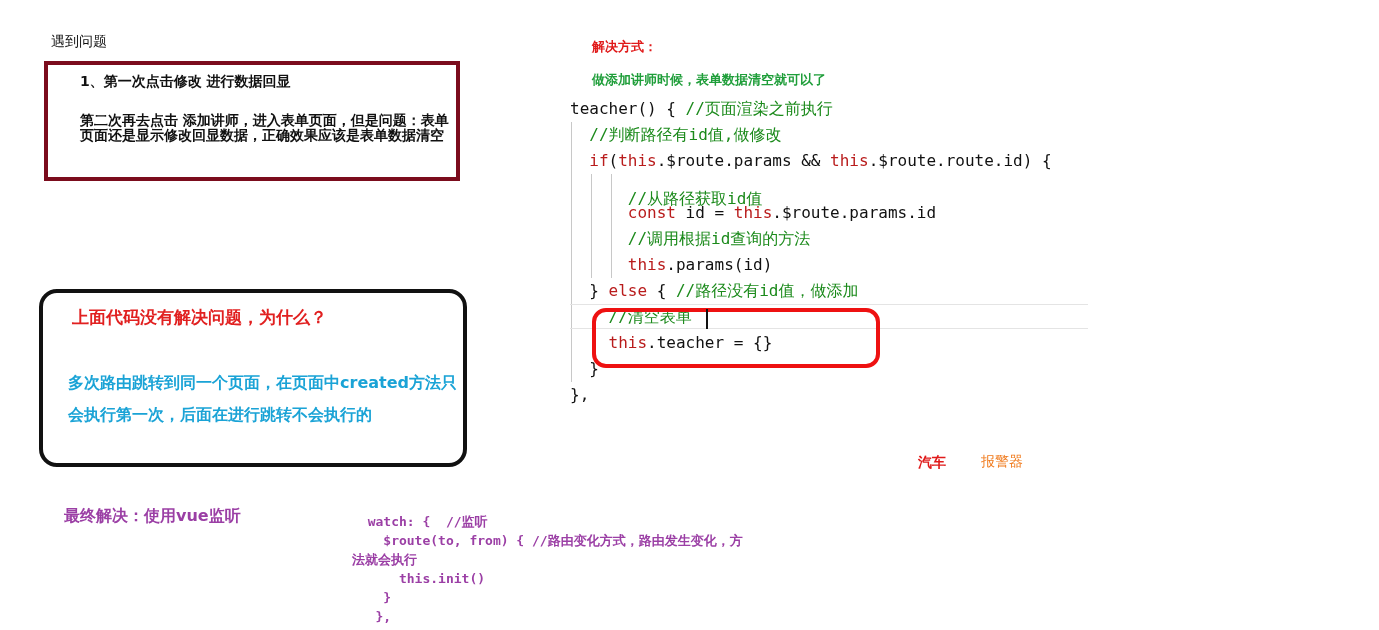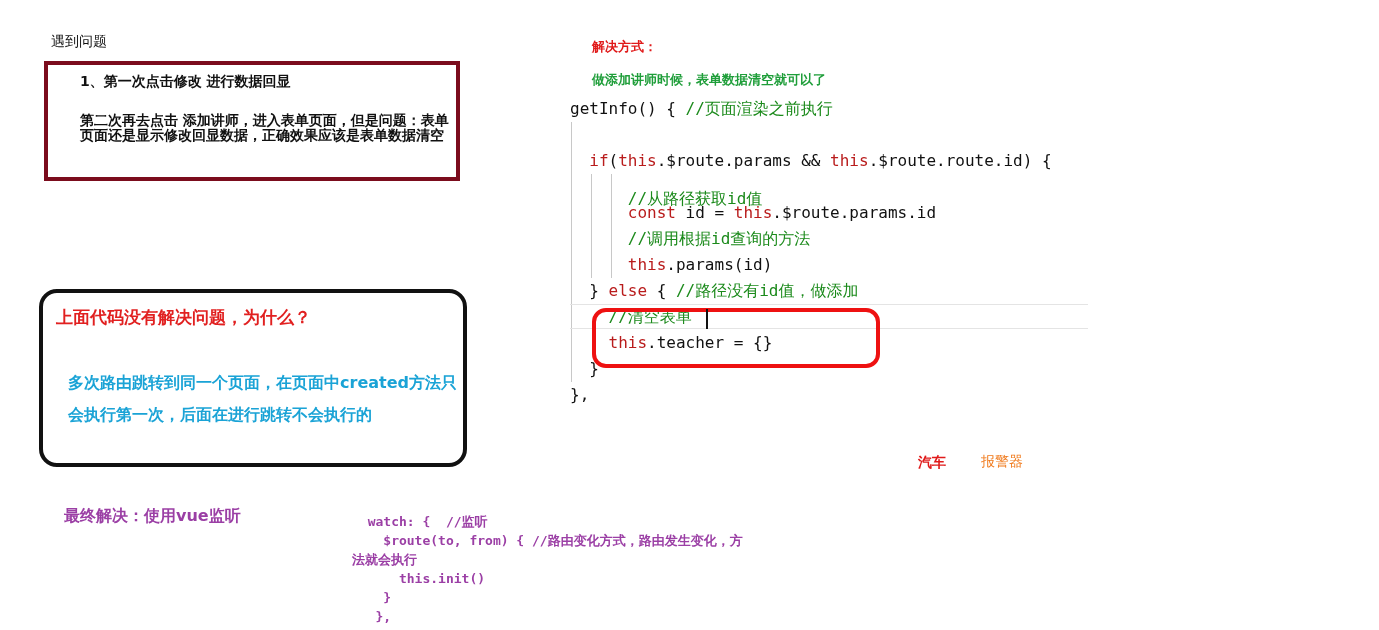--- a/index.html
+++ b/index.html
@@ -31,21 +31,21 @@
   #highlight-oval {
     left:592px; top:308px; width:280px; height:52px;
     border:4px solid #ee1111; border-radius:14px;
   }
   #caret { left:706px; top:309px; width:2px; height:20px; background:#111; }
 
   #why-box {
     left:39px; top:289px; width:420px; height:170px;
     border:4px solid #111; border-radius:18px;
   }
-  #why-title { left:56px; top:306px; font-size:17px; color:#e12020; font-weight:bold; }
+  #why-title { left:72px; top:306px; font-size:17px; color:#e12020; font-weight:bold; }
   #why-body { left:68px; top:367px; font-size:16px; color:#1aa3d6; font-weight:bold; line-height:32px; width:390px; }
 
   #car-label { left:918px; top:454px; font-size:14px; color:#e01a1a; font-weight:bold; }
   #alarm-label { left:981px; top:453px; font-size:14px; color:#f07a1c; font-weight:normal; }
 
   #final-title { left:64px; top:506px; font-size:16px; color:#9b3fa5; font-weight:bold; }
   #watch-code { left:352px; top:512px; font-family:"DejaVu Sans Mono", monospace; font-size:13px; color:#9b3fa5; font-weight:bold; line-height:19px; }
   .wline { position:absolute; white-space:pre; }
 </style>
 </head>
@@ -59,22 +59,22 @@
 <div id="solution-title" class="abs">解决方式：</div>
 <div id="solution-desc" class="abs">做添加讲师时候，表单数据清空就可以了</div>
 
 <div id="code-block" class="abs">
   <div class="guide" style="left:1px; top:26px; height:260px;"></div>
   <div class="guide" style="left:21px; top:78px; height:104px;"></div>
   <div class="guide" style="left:41px; top:78px; height:104px;"></div>
   <div class="hl-rule" style="left:0; top:208px; width:518px;"></div>
   <div class="hl-rule" style="left:0; top:232px; width:518px;"></div>
   <div id="code-lines">
-      <div class="code-line" style="top: 0px;"><span>getInfo() { </span><span class="cm">//页面渲染之前执行</span></div>
-      <div class="code-line" style="top: 26px;"><span>  </span></div>
+      <div class="code-line" style="top: 0px;"><span>teacher() { </span><span class="cm">//页面渲染之前执行</span></div>
+      <div class="code-line" style="top: 26px;"><span>  </span><span class="cm">//判断路径有id值,做修改</span></div>
       <div class="code-line" style="top: 52px;"><span>  </span><span class="kw">if</span><span>(</span><span class="kw">this</span><span>.$route.params &amp;&amp; </span><span class="kw">this</span><span>.$route.route.id) {</span></div>
       <div class="code-line" style="top: 78px; margin-top: 12px;"><span>      </span><span class="cm">//从路径获取id值</span></div>
       <div class="code-line" style="top: 104px;"><span>      </span><span class="kw">const</span><span> id = </span><span class="kw">this</span><span>.$route.params.id</span></div>
       <div class="code-line" style="top: 130px;"><span>      </span><span class="cm">//调用根据id查询的方法</span></div>
       <div class="code-line" style="top: 156px;"><span>      </span><span class="kw">this</span><span>.params(id)</span></div>
       <div class="code-line" style="top: 182px;"><span>  } </span><span class="kw">else</span><span> { </span><span class="cm">//路径没有id值，做添加</span></div>
       <div class="code-line" style="top: 208px;"><span>    </span><span class="cm">//清空表单</span></div>
       <div class="code-line" style="top: 234px;"><span>    </span><span class="kw">this</span><span>.teacher = {}</span></div>
       <div class="code-line" style="top: 260px;"><span>  }</span></div>
       <div class="code-line" style="top: 286px;"><span>},</span></div>

